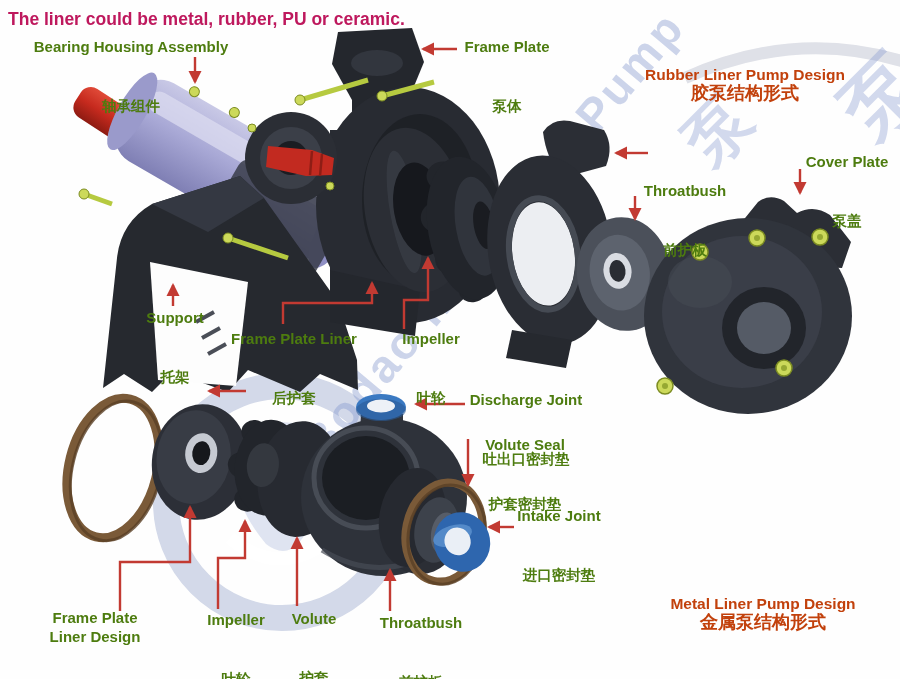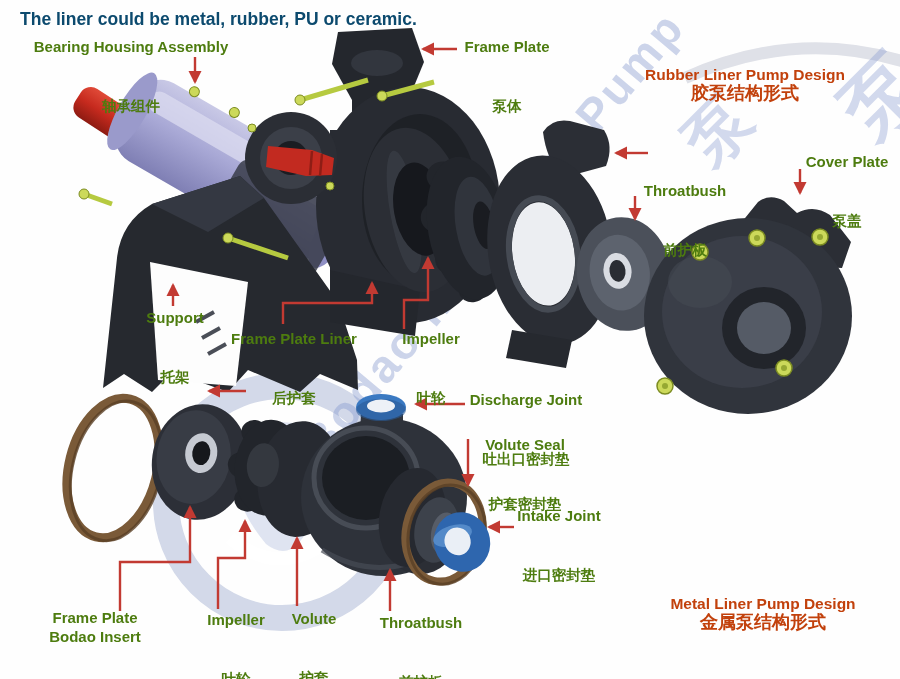--- a/index.html
+++ b/index.html
@@ -1,19 +1,19 @@
 <!DOCTYPE html>
 <html><head>
 <meta charset="utf-8">
 <style>
   html,body{margin:0;padding:0;background:#fff;}
   #stage{position:relative;width:900px;height:679px;background:#fefefe;overflow:hidden;
          font-family:"Liberation Sans",sans-serif;}
   #art{position:absolute;left:0;top:0;width:900px;height:679px;}
-  .title{position:absolute;left:20px;top:9px;font:bold 17.5px "Liberation Sans",sans-serif;color:#0c4a6e;}
+  .title{position:absolute;left:8px;top:9px;font:bold 17.5px "Liberation Sans",sans-serif;color:#be185d;}
   .lbl{position:absolute;transform:translateX(-50%);text-align:center;white-space:nowrap;
        font:bold 15px "Liberation Sans",sans-serif;color:#4d7c0f;line-height:19px;}
   .lbl .zh{font-size:14.5px;margin-top:41px;}
   .design{position:absolute;transform:translateX(-50%);text-align:center;white-space:nowrap;
        font:bold 15.5px "Liberation Sans",sans-serif;color:#c2410c;line-height:18px;}
   .design .zh{font-size:18px;}
 </style>
 </head>
 <body>
 
@@ -291,21 +291,21 @@
   <div class="zh">进口密封垫</div>
 </div>
 
 <div class="lbl" style="left:525px;top:435px">
   <div>Volute Seal</div>
   <div class="zh">护套密封垫</div>
 </div>
 
 <div class="lbl" style="left:95px;top:608px">
   <div>Frame Plate</div>
-  <div>Bodao Insert</div>
+  <div>Liner Design</div>
   <div class="zh">后护板</div>
 </div>
 
 <div class="lbl" style="left:236px;top:610px">
   <div>Impeller</div>
   <div class="zh">叶轮</div>
 </div>
 
 <div class="lbl" style="left:314px;top:609px">
   <div>Volute</div>

